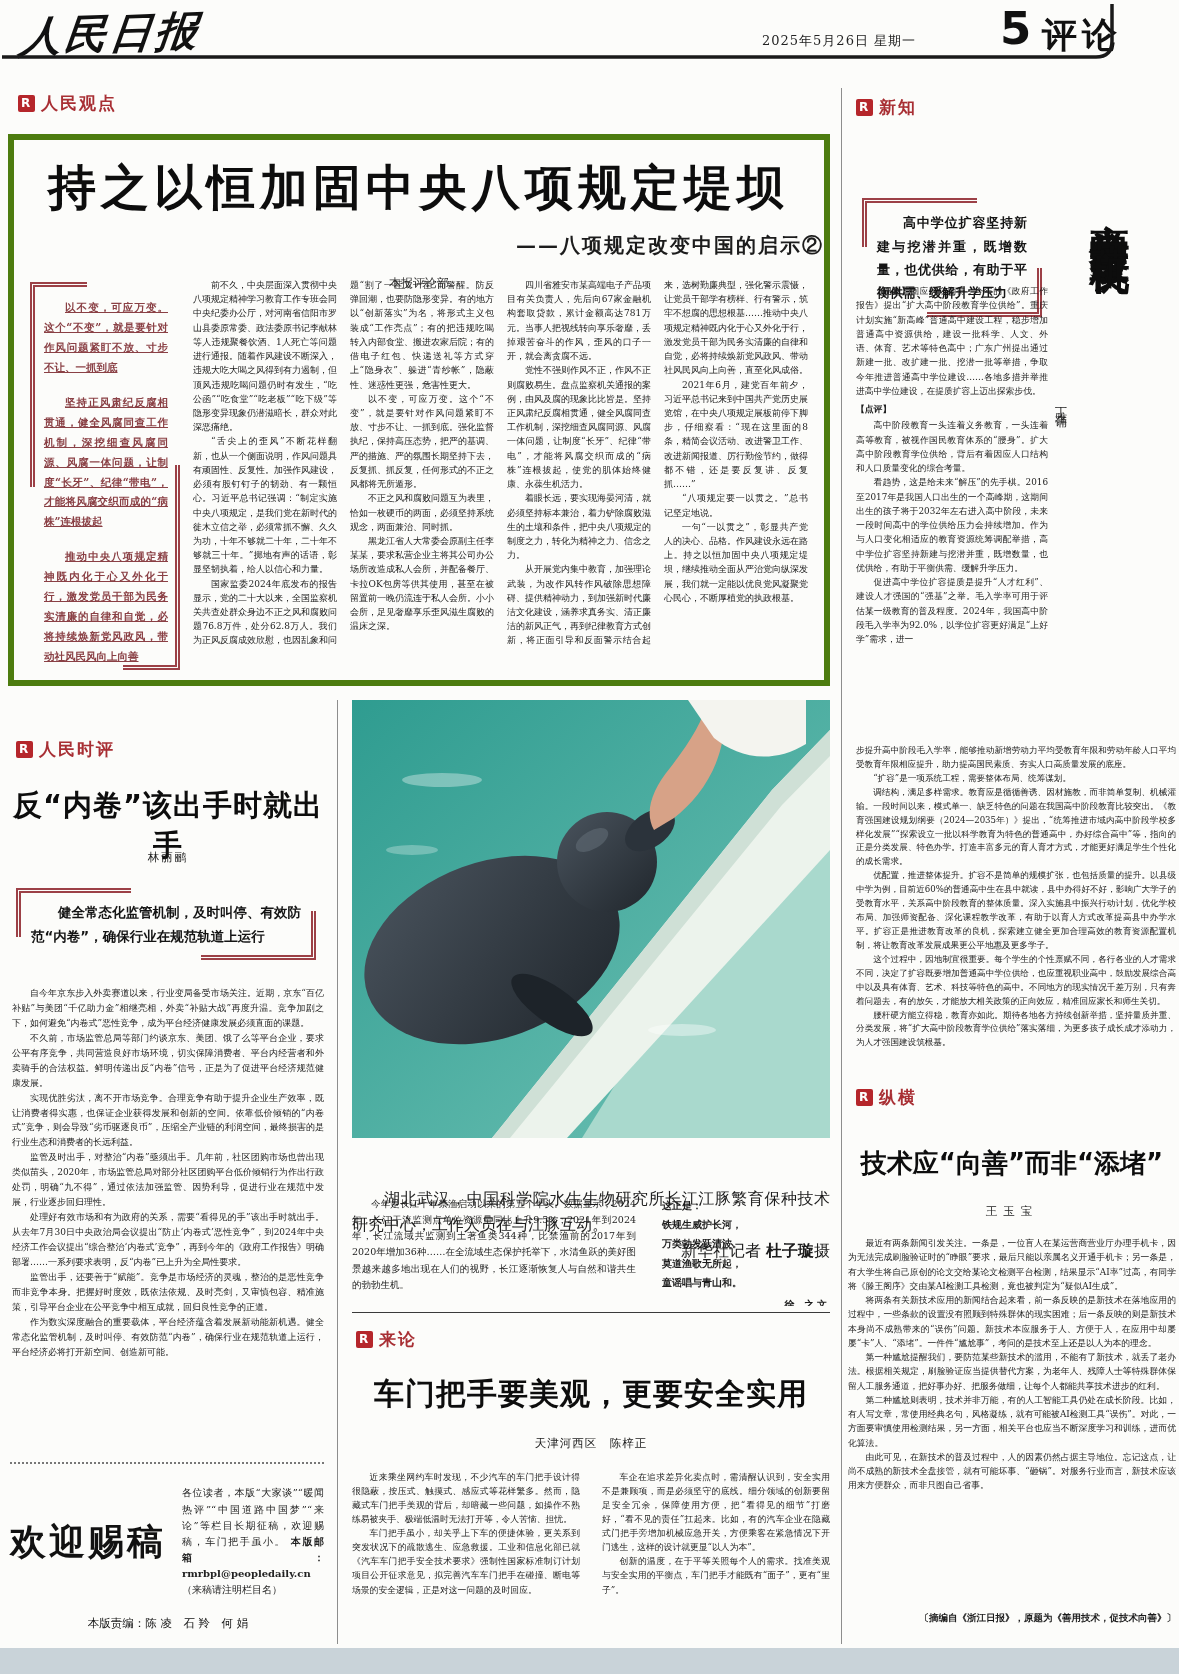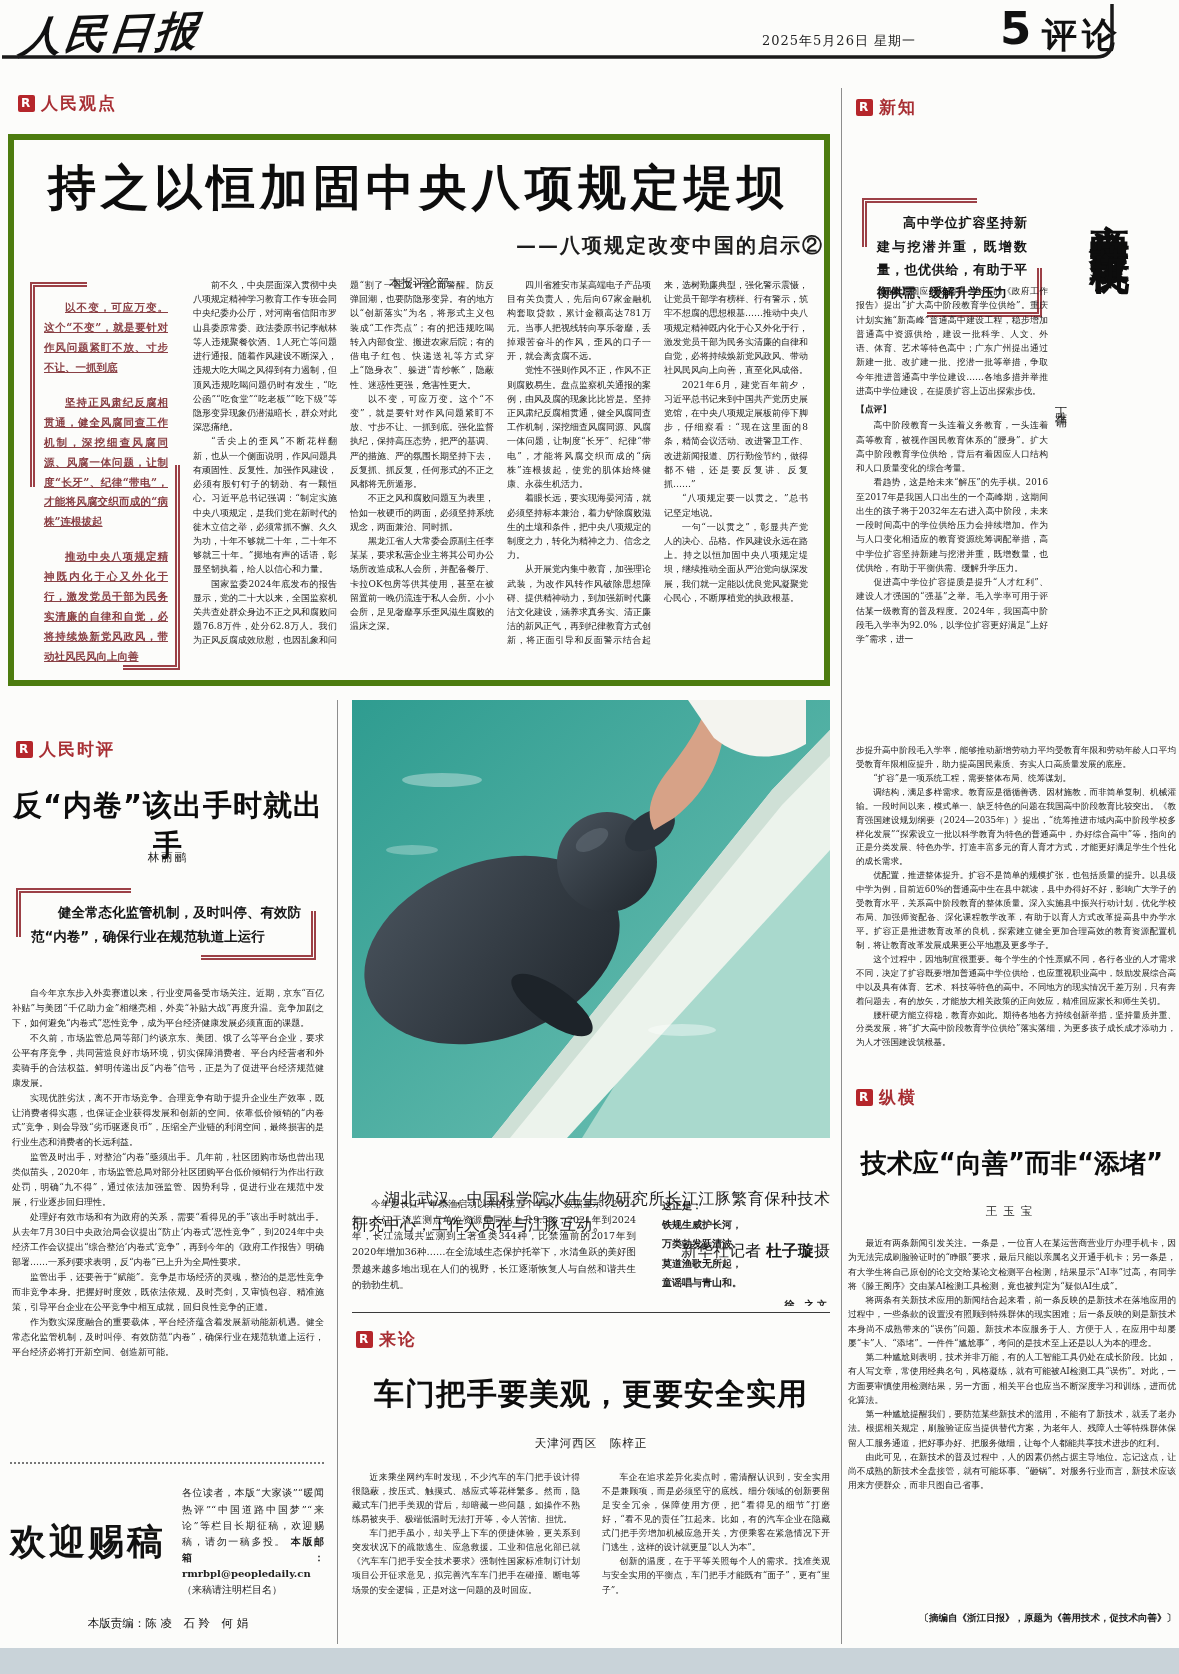--- a/index.html
+++ b/index.html
@@ -157,21 +157,21 @@
   <p>实现优胜劣汰，离不开市场竞争。合理竞争有助于提升企业生产效率，既让消费者得实惠，也保证企业获得发展和创新的空间。依靠低价倾销的“内卷式”竞争，则会导致“劣币驱逐良币”，压缩全产业链的利润空间，最终损害的是行业生态和消费者的长远利益。</p>
   <p>监管及时出手，对整治“内卷”亟须出手。几年前，社区团购市场也曾出现类似苗头，2020年，市场监管总局对部分社区团购平台低价倾销行为作出行政处罚，明确“九不得”，通过依法加强监管、因势利导，促进行业在规范中发展，行业逐步回归理性。</p>
   <p>处理好有效市场和有为政府的关系，需要“看得见的手”该出手时就出手。从去年7月30日中央政治局会议提出“防止‘内卷式’恶性竞争”，到2024年中央经济工作会议提出“综合整治‘内卷式’竞争”，再到今年的《政府工作报告》明确部署……一系列要求表明，反“内卷”已上升为全局性要求。</p>
   <p>监管出手，还要善于“赋能”。竞争是市场经济的灵魂，整治的是恶性竞争而非竞争本身。把握好时度效，既依法依规、及时亮剑，又审慎包容、精准施策，引导平台企业在公平竞争中相互成就，回归良性竞争的正道。</p>
   <p>作为数实深度融合的重要载体，平台经济蕴含着发展新动能新机遇。健全常态化监管机制，及时叫停、有效防范“内卷”，确保行业在规范轨道上运行，平台经济必将打开新空间、创造新可能。</p>
 </div>
 <div class="abs dotted"></div>
 <div class="abs welcome">
   <div class="welcome-big sans">欢迎赐稿</div>
   <div class="welcome-txt">
-    <span>各位读者，本版“大家谈”“暖闻热评”“中国道路中国梦”“来论”等栏目长期征稿，欢迎赐稿，请勿一稿多投。</span>
+    <span>各位读者，本版“大家谈”“暖闻热评”“中国道路中国梦”“来论”等栏目长期征稿，欢迎赐稿，车门把手虽小。</span>
     <b>本版邮箱：rmrbpl@peopledaily.cn</b>
     <span>（来稿请注明栏目名）</span>
   </div>
 </div>
 <div class="abs credits">本版责编：陈 凌　石 羚　何 娟</div>
 
 <svg class="abs photo" viewBox="0 0 478 438">
   <defs>
     <linearGradient id="water" x1="0" y1="0" x2="1" y2="1">
       <stop offset="0" stop-color="#2f9c90"></stop>
@@ -259,17 +259,17 @@
 
 <div class="abs sec-label sans" style="left:856px;top:1086px;">
   <span class="badge">R</span>
   <span>纵横</span>
 </div>
 <div class="abs zh-title sans">技术应“向善”而非“添堵”</div>
 <div class="abs zh-author">王玉宝</div>
 <div class="abs zh-body">
   <p>最近有两条新闻引发关注。一条是，一位盲人在某运营商营业厅办理手机卡，因为无法完成刷脸验证时的“睁眼”要求，最后只能以亲属名义开通手机卡；另一条是，有大学生将自己原创的论文交给某论文检测平台检测，结果显示“AI率”过高，有同学将《滕王阁序》交由某AI检测工具检测，竟也被判定为“疑似AI生成”。</p>
   <p>将两条有关新技术应用的新闻结合起来看，前一条反映的是新技术在落地应用的过程中，一些条款的设置没有照顾到特殊群体的现实困难；后一条反映的则是新技术本身尚不成熟带来的“误伤”问题。新技术本应服务于人、方便于人，在应用中却屡屡“卡”人、“添堵”。一件件“尴尬事”，考问的是技术至上还是以人为本的理念。</p>
+  <p>第一种尴尬提醒我们，要防范某些新技术的滥用，不能有了新技术，就丢了老办法。根据相关规定，刷脸验证应当提供替代方案，为老年人、残障人士等特殊群体保留人工服务通道，把好事办好、把服务做细，让每个人都能共享技术进步的红利。</p>
   <p>第二种尴尬则表明，技术并非万能，有的人工智能工具仍处在成长阶段。比如，有人写文章，常使用经典名句，风格凝练，就有可能被AI检测工具“误伤”。对此，一方面要审慎使用检测结果，另一方面，相关平台也应当不断深度学习和训练，进而优化算法。</p>
-  <p>第一种尴尬提醒我们，要防范某些新技术的滥用，不能有了新技术，就丢了老办法。根据相关规定，刷脸验证应当提供替代方案，为老年人、残障人士等特殊群体保留人工服务通道，把好事办好、把服务做细，让每个人都能共享技术进步的红利。</p>
   <p>由此可见，在新技术的普及过程中，人的因素仍然占据主导地位。忘记这点，让尚不成熟的新技术全盘接管，就有可能坏事、“砸锅”。对服务行业而言，新技术应该用来方便群众，而非只图自己省事。</p>
 </div>
 <div class="abs zh-source">〔摘编自《浙江日报》，原题为《善用技术，促技术向善》〕</div>
 
 </body></html>

